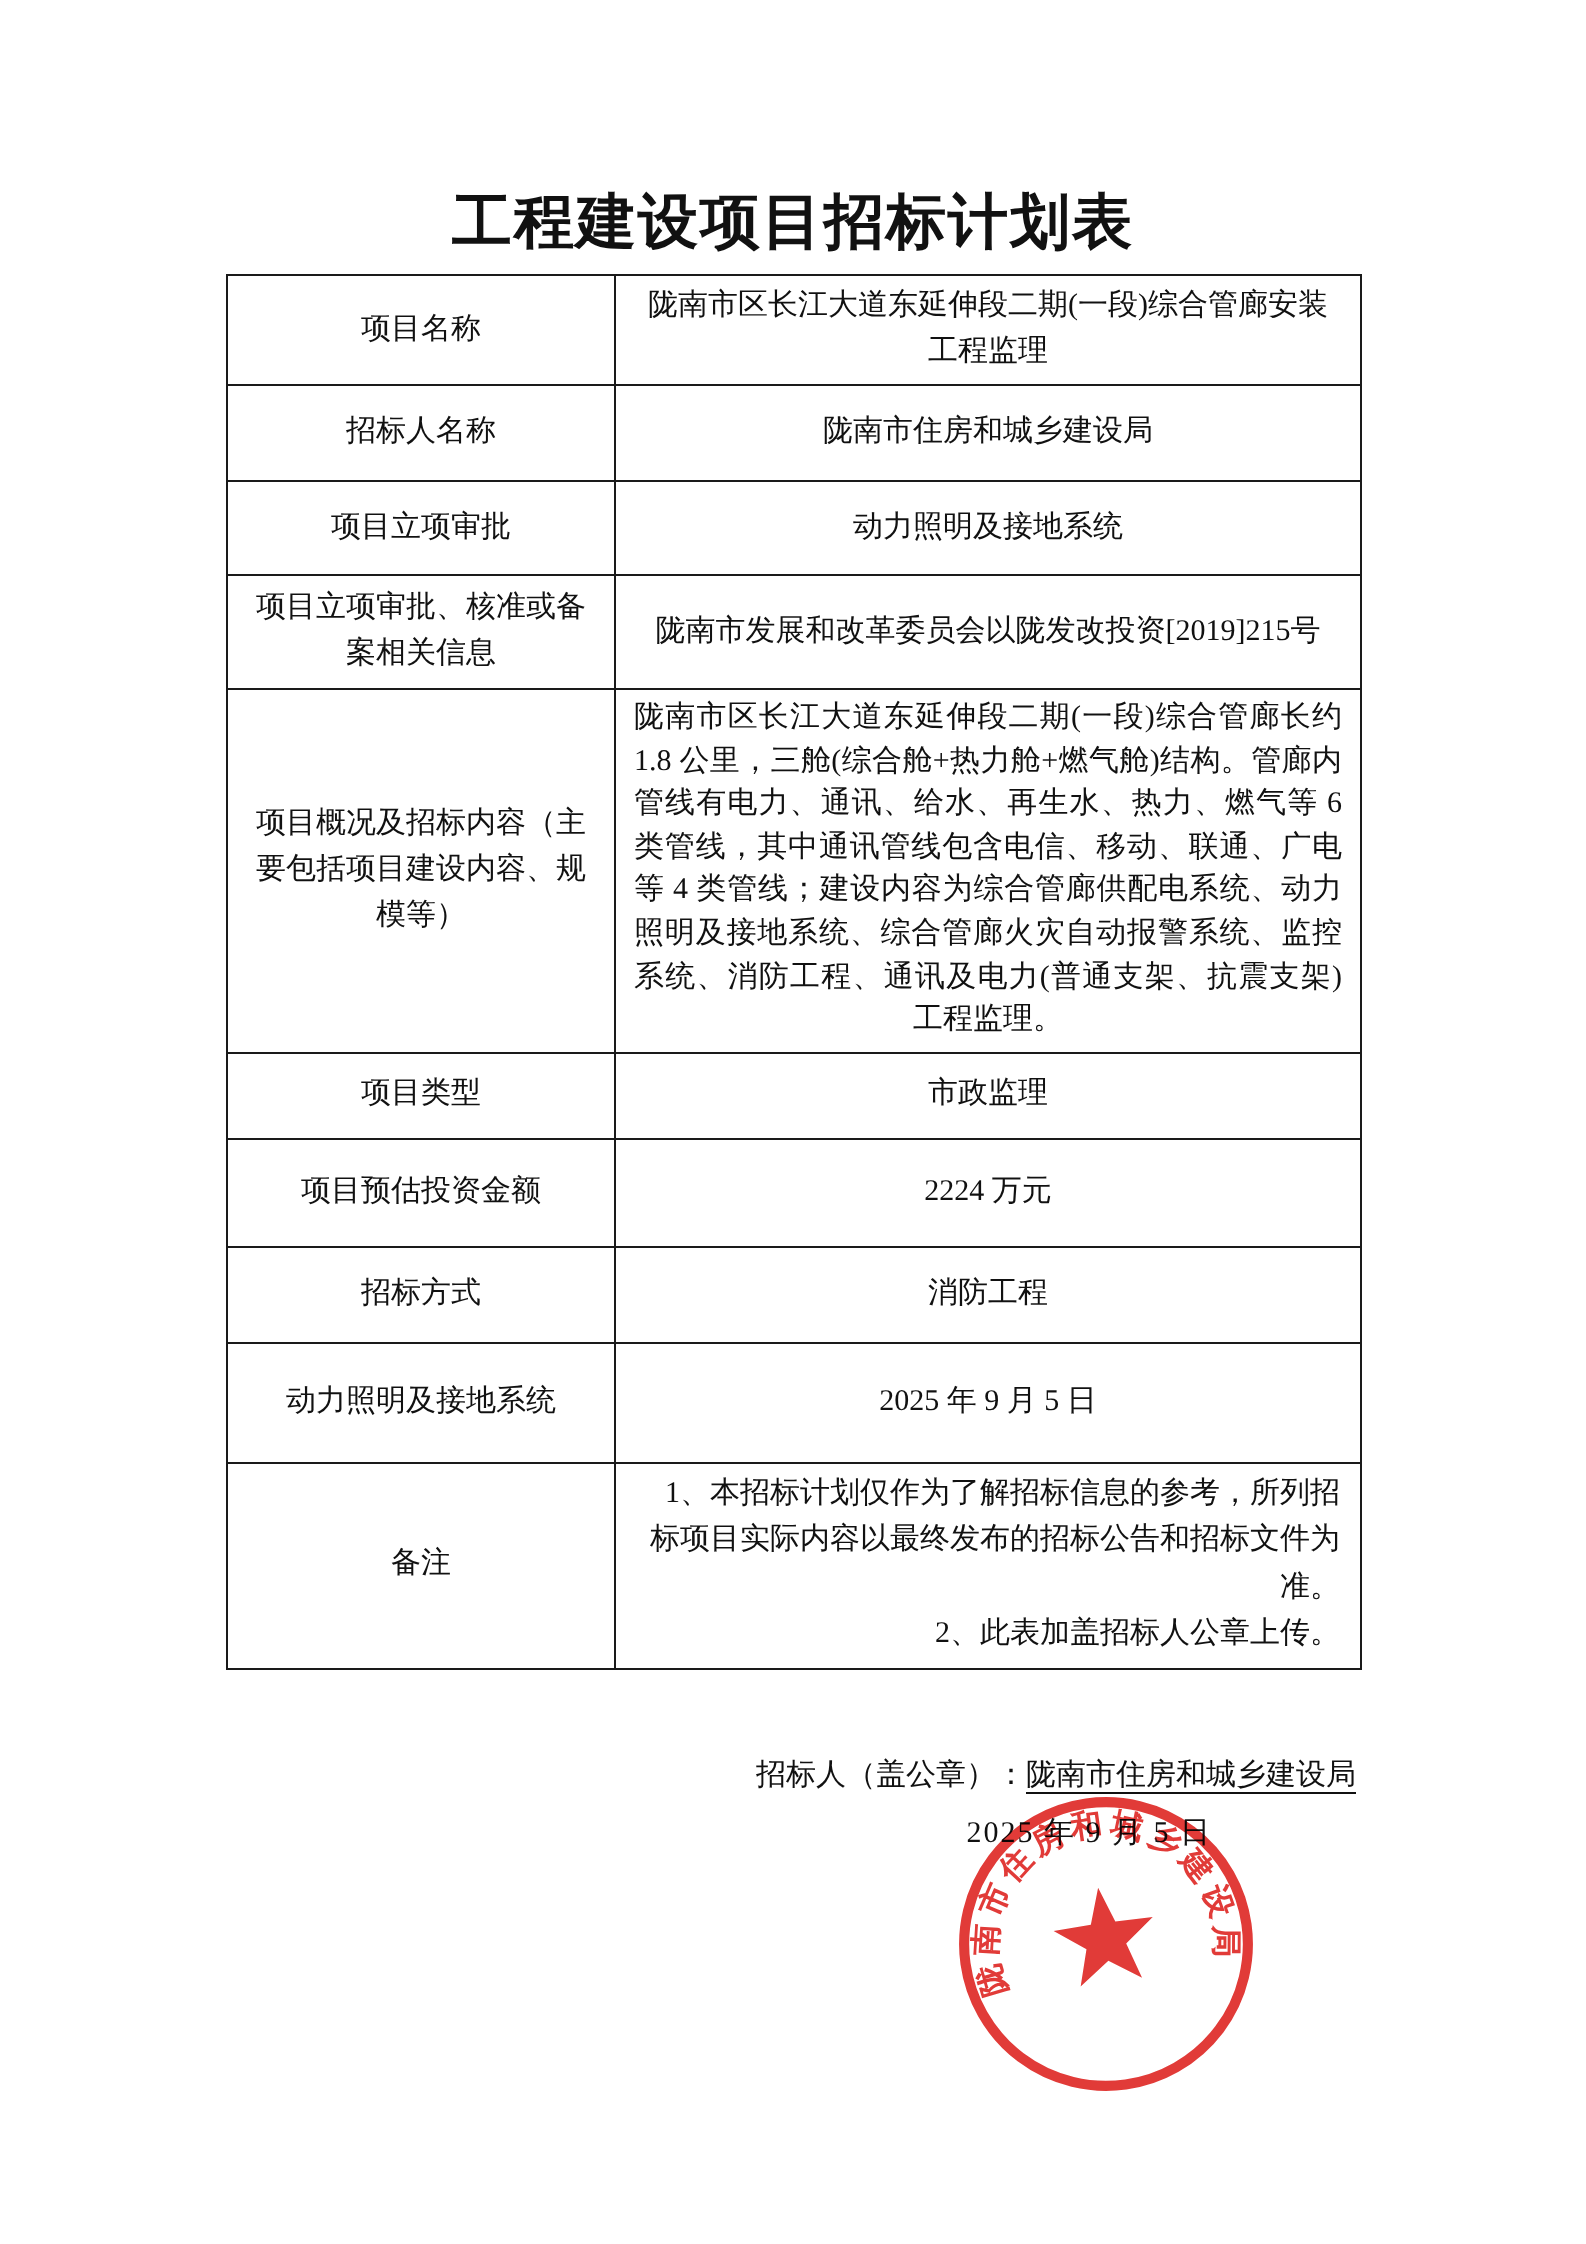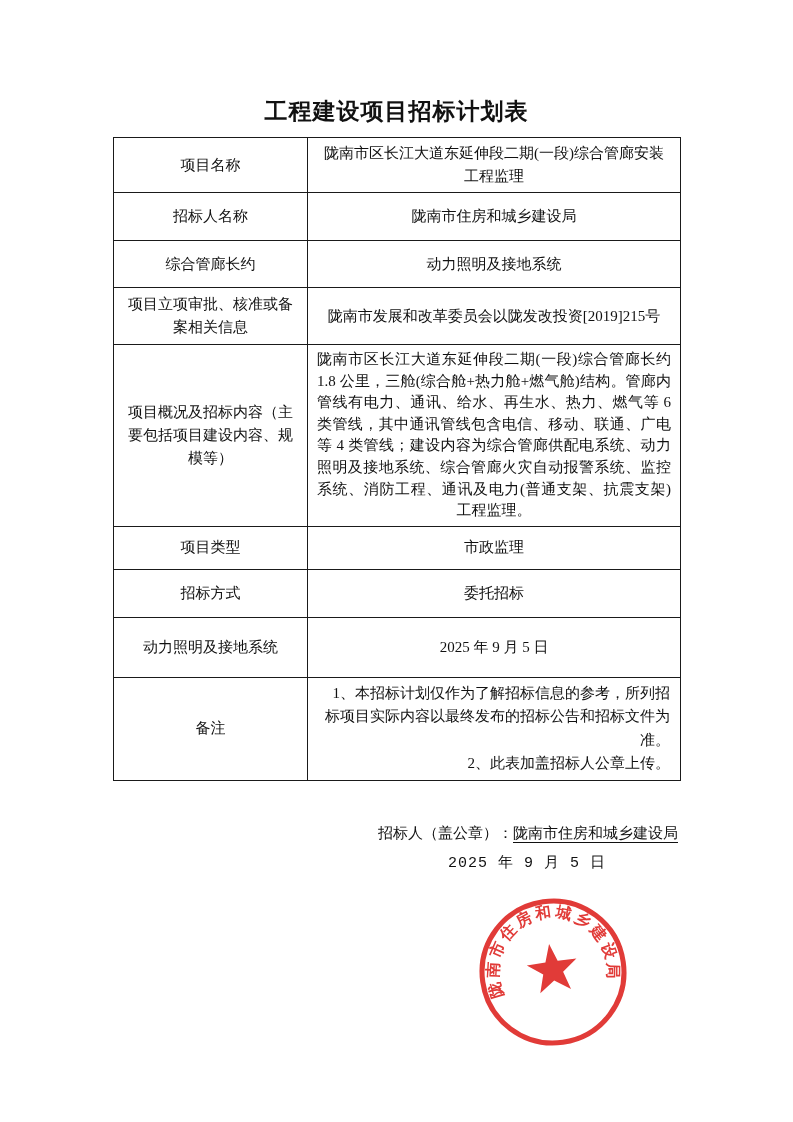--- a/index.html
+++ b/index.html
@@ -11,21 +11,21 @@
     width: 793px;
     height: 1122px;
     position: relative;
     font-family: "Liberation Serif", "DejaVu Serif", serif;
     color: #111;
     overflow: hidden;
   }
   .doc-title {
     margin-top: 97px;
     text-align: center;
-    font-size: 23px;
+    font-size: 30px;
     font-weight: bold;
     letter-spacing: 1px;
     line-height: 30px;
   }
   table.tender-table {
     border-collapse: collapse;
     table-layout: fixed;
     width: 567px;
     margin: 10px 0 0 113px;
   }
@@ -63,21 +63,20 @@
   .row-7  { height: 48px; }
   .row-8  { height: 48px; }
   .row-9  { height: 60px; }
   .row-10 { height: 60px; }
   .row-11 { height: 102px; }
   .footer-block {
     width: 567px;
     margin-left: 113px;
     margin-top: 42px;
     font-size: 15px;
-    font-family: Liberation Mono, monospace;
   }
   .sig-line {
     text-align: right;
     padding-right: 2px;
     line-height: 23px;
   }
   .sig-name {
     text-decoration: underline;
     text-underline-offset: 4px;
   }
@@ -113,38 +112,42 @@
   <tbody>
       <tr class="trow row-1">
         <td class="cell label">项目名称</td>
         <td class="cell value">陇南市区长江大道东延伸段二期(一段)综合管廊安装工程监理</td>
       </tr>
       <tr class="trow row-0">
         <td class="cell label">招标人名称</td>
         <td class="cell value">陇南市住房和城乡建设局</td>
       </tr>
       <tr class="trow row-2">
-        <td class="cell label">综合管廊长约</td>
+        <td class="cell label">项目立项审批</td>
         <td class="cell value">动力照明及接地系统</td>
       </tr>
       <tr class="trow row-3">
         <td class="cell label">项目立项审批、核准或备案相关信息</td>
         <td class="cell value">陇南市发展和改革委员会以陇发改投资[2019]215号</td>
       </tr>
       <tr class="trow row-4">
         <td class="cell label">项目概况及招标内容（主要包括项目建设内容、规模等）</td>
         <td class="cell value justify">陇南市区长江大道东延伸段二期(一段)综合管廊长约 1.8 公里，三舱(综合舱+热力舱+燃气舱)结构。管廊内管线有电力、通讯、给水、再生水、热力、燃气等 6 类管线，其中通讯管线包含电信、移动、联通、广电等 4 类管线；建设内容为综合管廊供配电系统、动力照明及接地系统、综合管廊火灾自动报警系统、监控系统、消防工程、通讯及电力(普通支架、抗震支架)工程监理。</td>
       </tr>
       <tr class="trow row-5">
         <td class="cell label">项目类型</td>
         <td class="cell value">市政监理</td>
       </tr>
+      <tr class="trow row-6">
+        <td class="cell label">项目预估投资金额</td>
+        <td class="cell value">2224 万元</td>
+      </tr>
       <tr class="trow row-8">
         <td class="cell label">招标方式</td>
-        <td class="cell value">委托招标</td>
+        <td class="cell value">消防工程</td>
       </tr>
       <tr class="trow row-10">
         <td class="cell label">动力照明及接地系统</td>
         <td class="cell value">2025 年 9 月 5 日</td>
       </tr>
       <tr class="trow row-11">
         <td class="cell label">备注</td>
         <td class="cell value remarks">1、本招标计划仅作为了解招标信息的参考，所列招标项目实际内容以最终发布的招标公告和招标文件为准。
 2、此表加盖招标人公章上传。</td>
       </tr>

